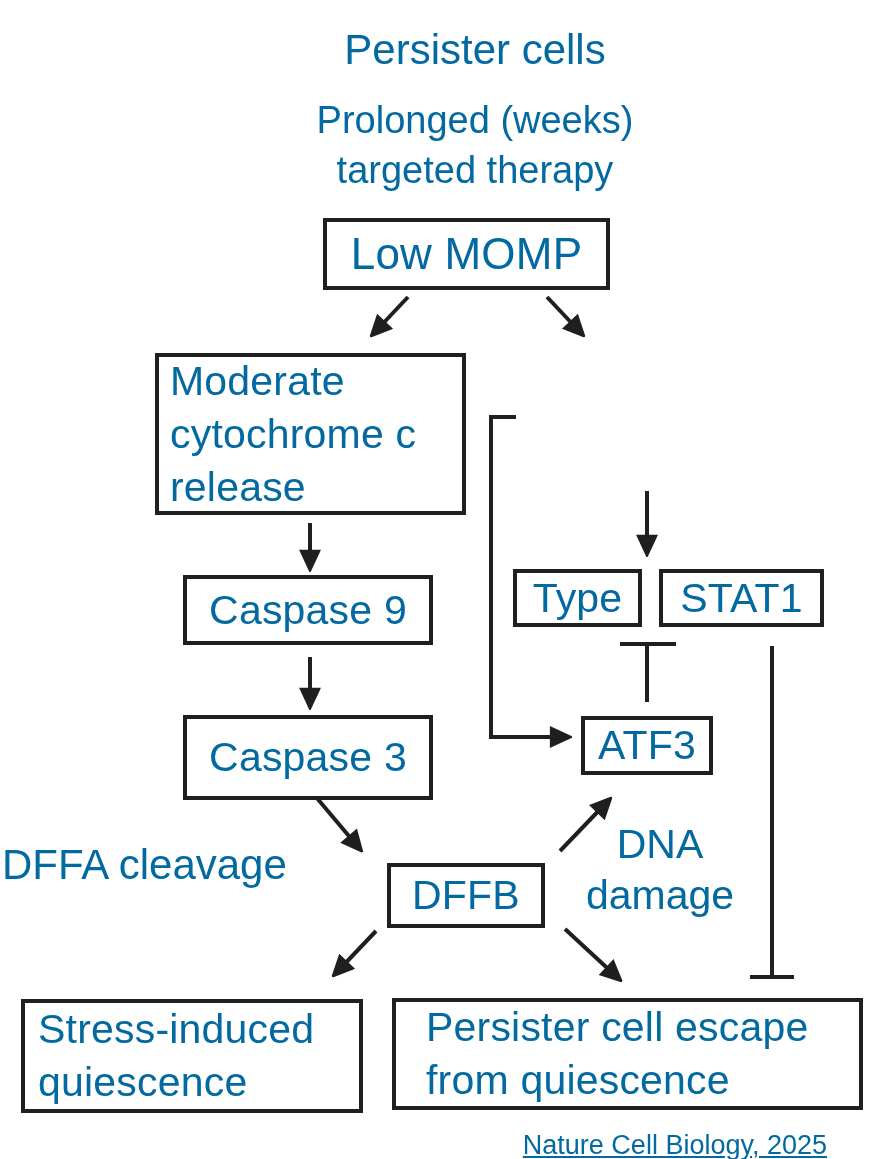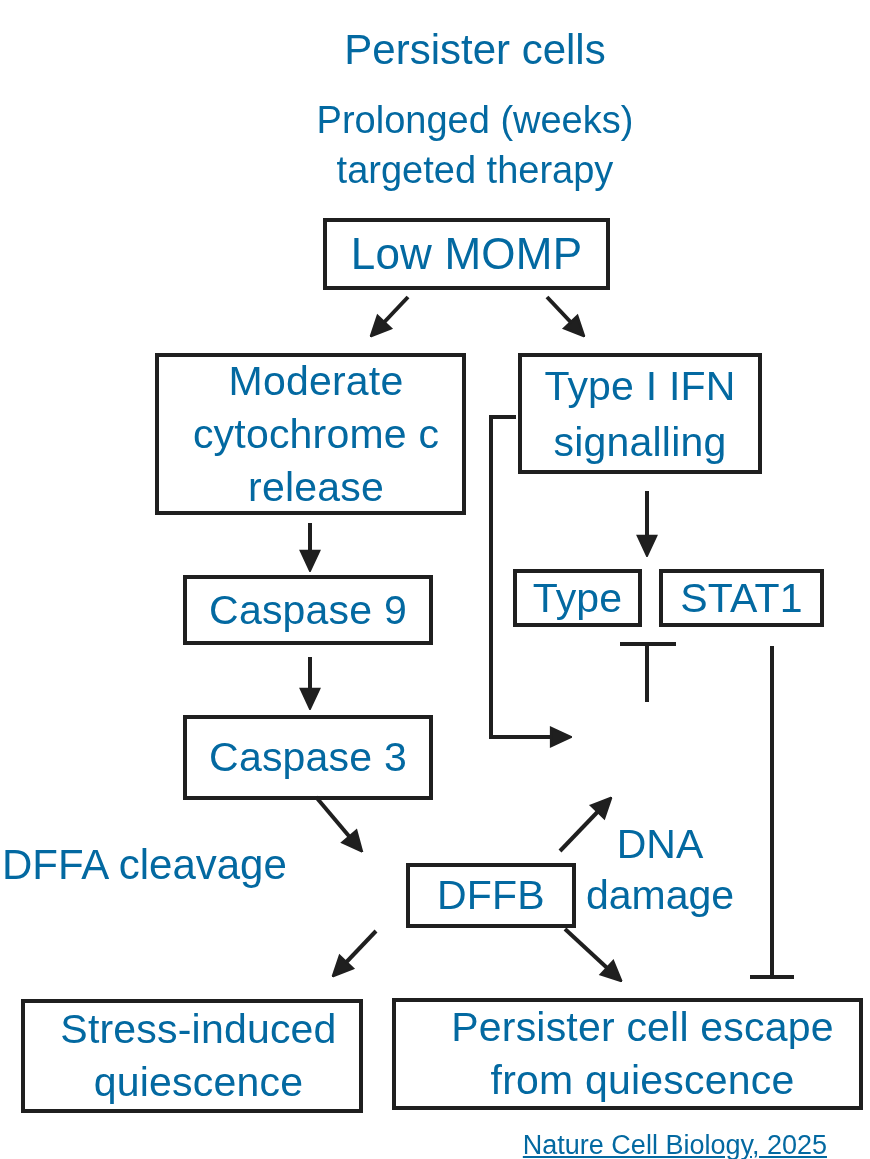--- a/index.html
+++ b/index.html
@@ -18,21 +18,21 @@
     border: 4px solid #1f1f1f;
     background: #ffffff;
     display: flex;
     align-items: center;
     font-size: 41px;
     letter-spacing: 0.2px;
   }
   .node .lbl { white-space: pre-line; width: 100%; }
   .node.center { justify-content: flex-start; }
   .node.center .lbl { text-align: center; }
-  .node.leftal .lbl { text-align: center; }
+  .node.leftal .lbl { text-align: left; }
   .txt {
     position: absolute;
     white-space: pre-line;
   }
   .title    { font-size: 42px; text-align: center; transform: translateX(-50%); }
   .subtitle { font-size: 38px; line-height: 50px; text-align: center; transform: translateX(-50%); }
   .sidelabel{ font-size: 42px; }
   .dnalabel { font-size: 41px; line-height: 51px; text-align: center; transform: translateX(-50%); }
   .citation { font-size: 27px; letter-spacing: 0; }
   svg.overlay {
@@ -55,43 +55,42 @@
   <div class="node center" style="left:323px; top:218px; width:287px; height:72px; font-size:44px;">
     <div class="lbl">Low MOMP</div>
   </div>
 
   <div class="node leftal" style="left:155px; top:353px; width:311px; height:162px; line-height:53px; padding-left:11px;">
     <div class="lbl">Moderate
 cytochrome c
 release</div>
   </div>
 
-  <div class="node center" style="left:518px; top:353px; width:244px; height:121px; line-height:56px;">
-    <div class="lbl">Type I IFN
-signalling</div>
-  </div>
 
   <div class="node center" style="left:183px; top:575px; width:250px; height:70px;">
     <div class="lbl">Caspase 9</div>
   </div>
 
   <div class="node center" style="left:183px; top:715px; width:250px; height:85px;">
     <div class="lbl">Caspase 3</div>
   </div>
 
   <div class="node center" style="left:513px; top:569px; width:129px; height:58px;">
     <div class="lbl">Type</div>
   </div>
 
   <div class="node center" style="left:659px; top:569px; width:165px; height:58px;">
     <div class="lbl">STAT1</div>
   </div>
 
+  <div class="node center" style="left:581px; top:716px; width:132px; height:59px;">
+    <div class="lbl">ATF3</div>
+  </div>
 
-  <div class="node center" style="left:406px; top:863px; width:170px; height:65px;">
+  <div class="node center" style="left:387px; top:863px; width:158px; height:65px;">
     <div class="lbl">DFFB</div>
   </div>
 
   <div class="node leftal" style="left:21px; top:999px; width:342px; height:114px; line-height:53px; padding-left:13px;">
     <div class="lbl">Stress-induced
 quiescence</div>
   </div>
 
   <div class="node leftal" style="left:392px; top:998px; width:471px; height:112px; line-height:53px; padding-left:30px;">
     <div class="lbl">Persister cell escape

